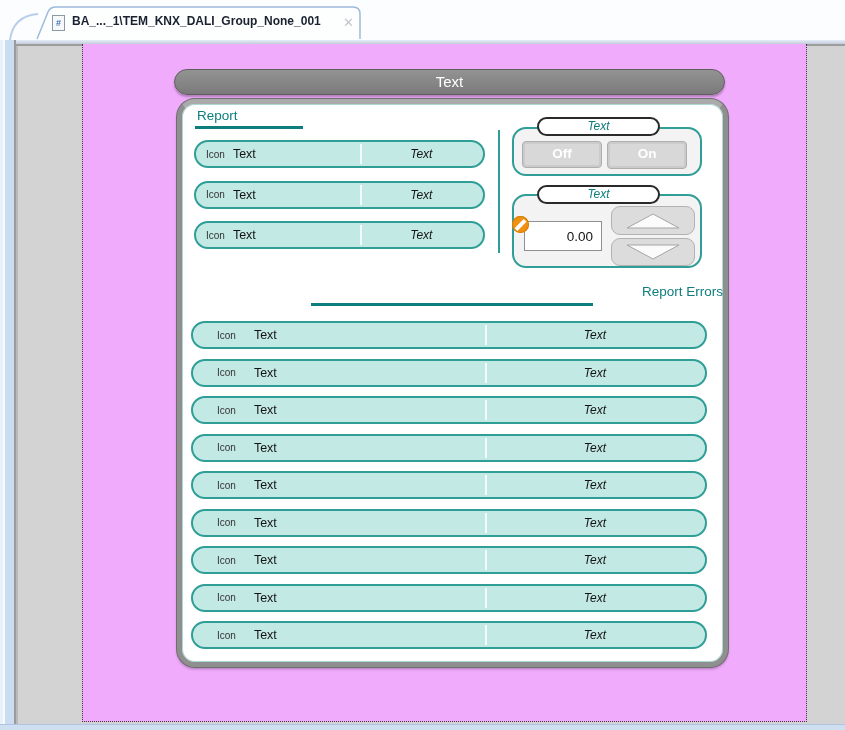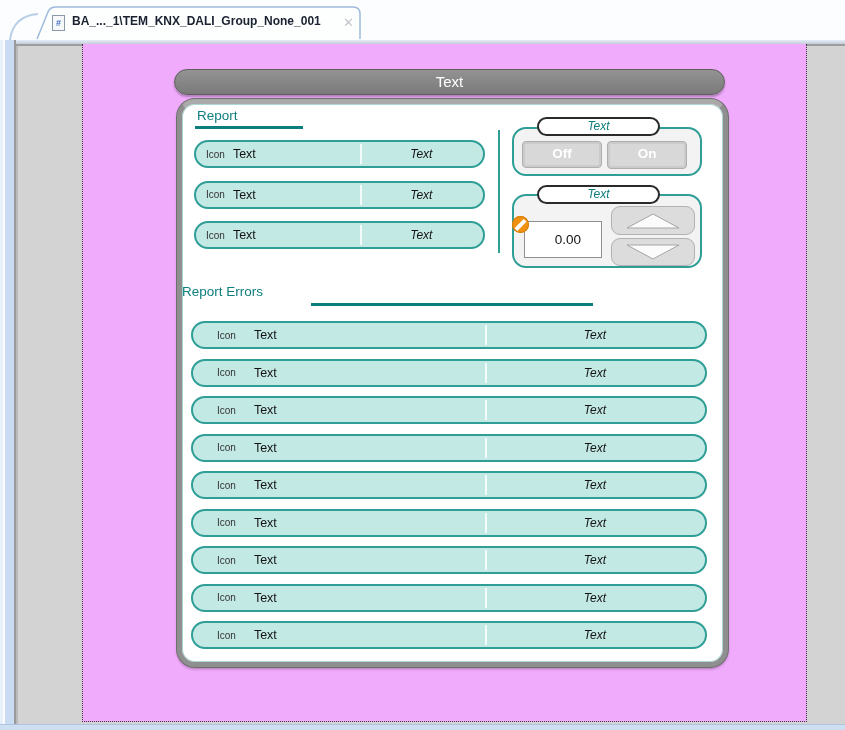--- a/index.html
+++ b/index.html
@@ -68,34 +68,34 @@
   .grp-label { position:absolute; width:123px; height:19px; background:#fff; border:2px solid #2a2a2a; border-radius:10px;
                color:#0e7d7d; font-style:italic; font-size:12px; text-align:center; line-height:14px; z-index:2; }
   .lbl1 { left:355px; top:13px; }
   .lbl2 { left:355px; top:81px; }
 
   .btn { position:absolute; background:#d8d8d8; border:1px solid #aeaeae; box-shadow:inset 0 0 0 2px #cbcbcb;
          border-radius:4px; color:#fff; font-size:13.5px; text-align:center; cursor:pointer;font-weight:bold; }
   .btn-off { left:340px; top:37px; width:80px; height:27px; line-height:24px; }
   .btn-on  { left:425px; top:37px; width:80px; height:28px; line-height:24px; }
 
-  .num-input { position:absolute; left:342px; top:117px; width:78px; height:37px; background:#fff;
+  .num-input { position:absolute; left:342px; top:117px; width:78px; height:30px; background:#fff;
                border:1px solid #8f8f8f; font-family:"Liberation Sans",sans-serif; font-size:13.5px; color:#111;
-               text-align:right; padding-right:20px; }
+               text-align:right; padding-right:8px; }
   .no-entry { position:absolute; left:330px; top:112px; width:17px; height:17px; border-radius:50%;
               background:#f09111; z-index:2; box-shadow:inset 0 0 0 1px #d57e08; }
   .no-entry::after { content:""; position:absolute; left:2px; right:2px; top:6.5px; height:4px;
                      background:#fff; transform:rotate(-45deg); }
 
   .spin { position:absolute; left:429px; width:84px; background:#dcdcdc; border:1px solid #b2b2b2; border-radius:9px;
           display:flex; align-items:center; justify-content:center; cursor:pointer; }
   .spin-up { top:102px; height:29px; }
   .spin-down { top:134px; height:28px; }
 
-  .rpt-head { top:180px; left:0; width:100%; text-align:left; }
+  .rpt-head { top:180px; left:0; width:100%; text-align:right; }
   .rpt-bar { left:129px; top:199px; width:282px; height:3px; }
   .st-head { left:15px; top:4px; }
   .st-bar { left:13px; top:22px; width:108px; height:3px; }
 </style>
 </head>
 <body>
 
 <div class="screen">
 
   <div class="tabstrip">

